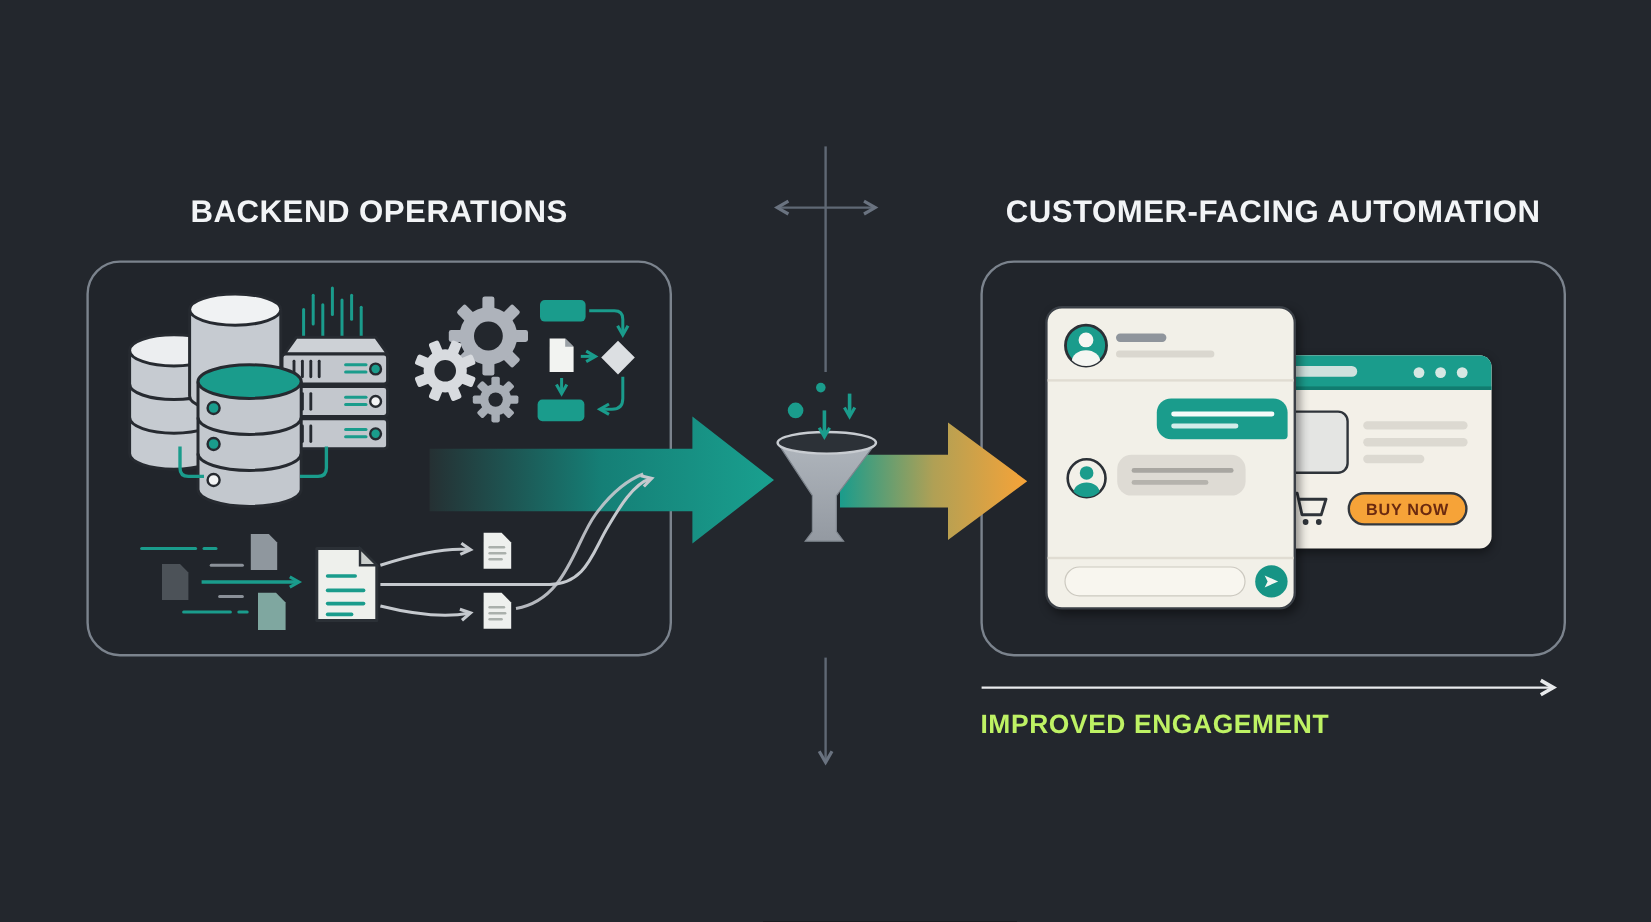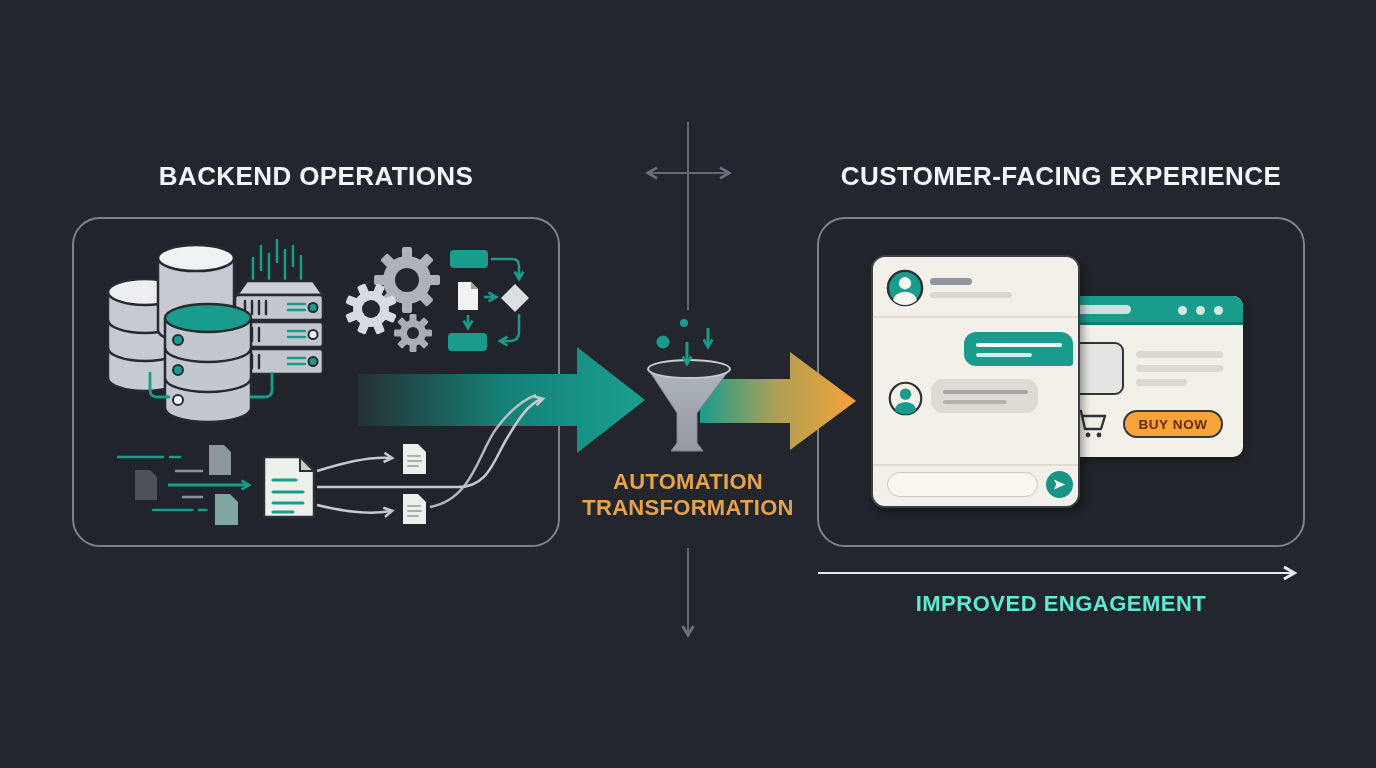--- a/index.html
+++ b/index.html
@@ -15,22 +15,22 @@
     font-size:26px;font-weight:700;letter-spacing:.4px;z-index:5;}
   .title-left{left:72px;}
   .title-right{left:817px;}
   .panel{position:absolute;top:217px;width:488px;height:330px;border:2px solid var(--panel_border);
     border-radius:28px;z-index:1;background:rgba(0,0,0,0.04);}
   .panel-left{left:72px;}
   .panel-right{left:817px;}
   .art{position:absolute;left:0;top:0;z-index:2;pointer-events:none;}
   .center-label{position:absolute;left:563px;top:469px;width:250px;text-align:center;z-index:5;
     color:var(--label_orange);font-size:22px;font-weight:700;line-height:26px;letter-spacing:.3px;}
-  .engagement-caption{position:absolute;left:817px;top:591px;width:488px;text-align:center;z-index:5;
-    color:#5eead4;font-size:22px;font-weight:600;letter-spacing:.5px;}
+  .engagement-caption{position:absolute;left:817px;top:591px;width:488px;text-align:left;z-index:5;
+    color:#bef264;font-size:22px;font-weight:600;letter-spacing:.5px;}
 
   
   .browser-card{position:absolute;left:1036px;top:296px;width:207px;height:161px;z-index:3;
     background:var(--cream);border-radius:10px;box-shadow:0 3px 8px rgba(0,0,0,.4);overflow:hidden;}
   .browser-header{position:relative;height:29px;background:var(--teal);border-bottom:3px solid #117c70;}
   .address-pill{position:absolute;left:25px;top:9px;width:70px;height:9px;border-radius:5px;background:#cfe1dd;}
   .win-dots{position:absolute;right:20px;top:10px;display:flex;gap:9px;}
   .win-dots span{width:9px;height:9px;border-radius:50%;background:#d6e7e3;display:block;}
   .product-img{position:absolute;left:35px;top:46px;width:53px;height:53px;border-radius:9px;
     border:2.5px solid #2f343a;background:#e4e5e3;}
@@ -68,21 +68,21 @@
 
   svg .tealfill{fill:var(--teal);}
   svg .tealstroke{stroke:var(--teal);}
 </style>
 </head>
 <body>
 
 <div class="canvas">
 
   <div class="title title-left">BACKEND OPERATIONS</div>
-  <div class="title title-right">CUSTOMER-FACING EXPERIENCE</div>
+  <div class="title title-right">CUSTOMER-FACING AUTOMATION</div>
 
   <div class="panel panel-left"></div>
   <div class="panel panel-right"></div>
 
   <svg class="art" width="1376" height="768" viewBox="0 0 1376 768">
     <defs>
       <marker id="chTeal" viewBox="0 0 12 12" refX="8" refY="6" markerWidth="13" markerHeight="13" markerUnits="userSpaceOnUse" orient="auto-start-reverse">
         <path d="M2,2 L9,6 L2,10" fill="none" stroke="#1a9c8c" stroke-width="2.4"></path>
       </marker>
       <marker id="chLight" viewBox="0 0 12 12" refX="8" refY="6" markerWidth="14" markerHeight="14" markerUnits="userSpaceOnUse" orient="auto-start-reverse">
@@ -289,24 +289,20 @@
     </g>
 
     <g fill="none" stroke="#c5c9ce" stroke-width="2.5">
       <path d="M317,471 C345,462 370,456 391,458" marker-end="url(#chLight)"></path>
       <path d="M317,505 C345,512 370,515 391,511" marker-end="url(#chLight)"></path>
       <path d="M317,487 H458 C488,487 494,460 506,440 C516,423 528,403 542,399" marker-end="url(#chLight)"></path>
       <path d="M430,507 C472,500 479,452 496,429 C507,414 520,401 536,395" opacity="0.9"></path>
     </g>
   </svg>
 
-  <div class="center-label">
-    <div>AUTOMATION</div>
-    <div>TRANSFORMATION</div>
-  </div>
 
   <div class="browser-card">
     <div class="browser-header">
       <div class="address-pill"></div>
       <div class="win-dots">
           <span></span>
           <span></span>
           <span></span>
         </div>
     </div>

